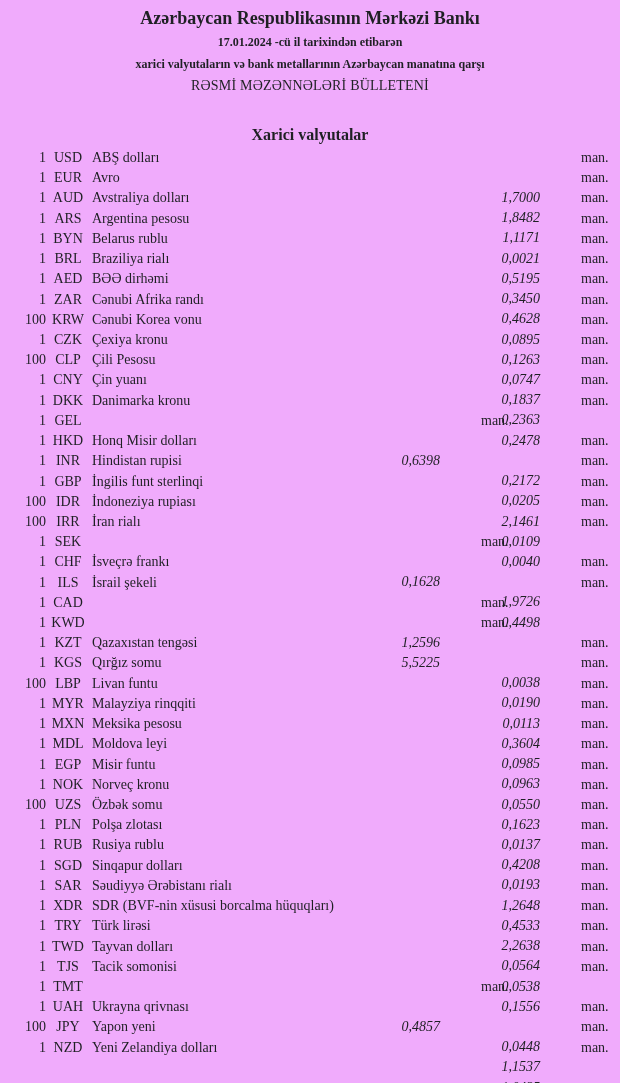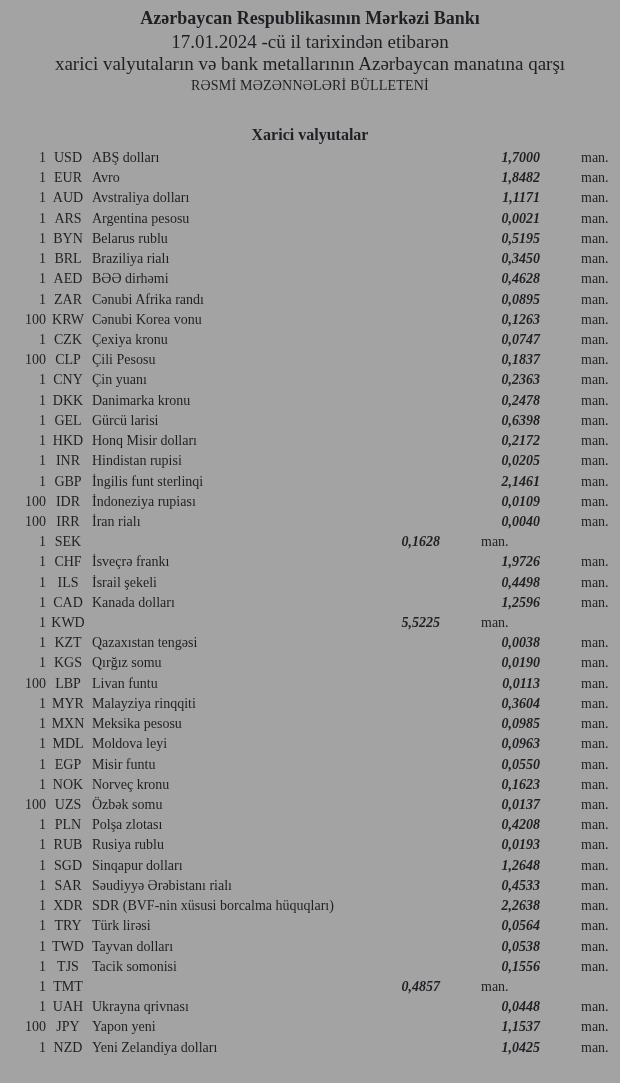--- a/index.html
+++ b/index.html
@@ -4,40 +4,40 @@
 <style>
   html, body {
     margin: 0;
     padding: 0;
     background: #ffffff;
   }
   .page {
     position: relative;
     width: 620px;
     height: 1083px;
-    background: #a3a3a3;
+    background: #f0abfc;
     font-family: "Liberation Serif", "DejaVu Serif", serif;
     color: #1f2024;
     overflow: hidden;
   }
   .header {
     position: absolute;
     top: 5px;
     left: 0;
     right: 0;
     text-align: center;
   }
   .title {
     font-size: 18px;
     font-weight: 700;
     line-height: 26px;
   }
   .hline {
-    font-size: 19px;
-    font-weight: 400;
+    font-size: 12px;
+    font-weight: 700;
     line-height: 22px;
   }
   .bulletin-title {
     font-size: 14px;
     font-weight: 400;
     line-height: 22px;
     letter-spacing: 0.2px;
   }
   .section-title {
     position: absolute;
@@ -68,22 +68,23 @@
   .code {
     text-align: center;
   }
   .name {
     text-align: left;
     padding-left: 2px;
     white-space: nowrap;
   }
   .rate {
     text-align: right;
-    font-weight: 700;
+    font-weight: 400;
     font-style: italic;
+    margin-top: 40px;
   }
   .unit {
     text-align: left;
     padding-left: 21px;
     margin-left: 20px;
   }
 </style>
 </head>
 <body>
 
@@ -185,21 +186,20 @@
       <div class="row">
         <span class="qty">1</span>
         <span class="code">DKK</span>
         <span class="name">Danimarka kronu</span>
         <span class="rate">0,2478</span>
         <span class="unit">man.</span>
       </div>
       <div class="row">
         <span class="qty">1</span>
         <span class="code">GEL</span>
-        <span class="name">Gürcü larisi</span>
         <span class="rate">0,6398</span>
         <span class="unit">man.</span>
       </div>
       <div class="row">
         <span class="qty">1</span>
         <span class="code">HKD</span>
         <span class="name">Honq Misir dolları</span>
         <span class="rate">0,2172</span>
         <span class="unit">man.</span>
       </div>
@@ -247,21 +247,20 @@
       <div class="row">
         <span class="qty">1</span>
         <span class="code">ILS</span>
         <span class="name">İsrail şekeli</span>
         <span class="rate">0,4498</span>
         <span class="unit">man.</span>
       </div>
       <div class="row">
         <span class="qty">1</span>
         <span class="code">CAD</span>
-        <span class="name">Kanada dolları</span>
         <span class="rate">1,2596</span>
         <span class="unit">man.</span>
       </div>
       <div class="row">
         <span class="qty">1</span>
         <span class="code">KWD</span>
         <span class="rate">5,5225</span>
         <span class="unit">man.</span>
       </div>
       <div class="row">

